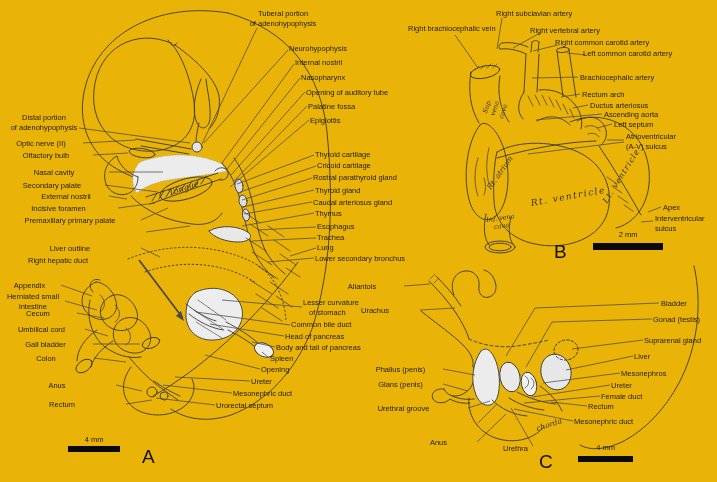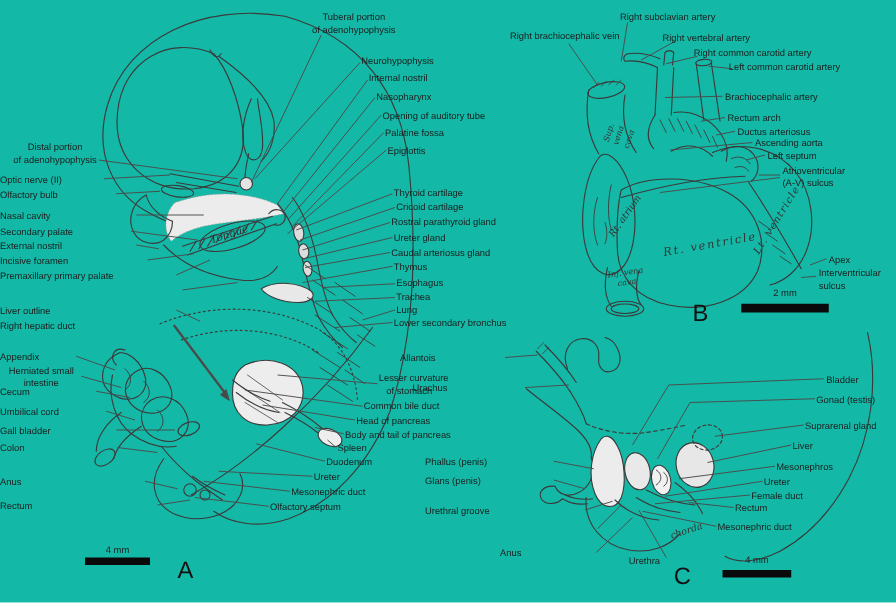--- a/index.html
+++ b/index.html
@@ -1,20 +1,20 @@
 <!DOCTYPE html>
 <html><head>
 <meta charset="utf-8">
 <style>
   html,body{margin:0;padding:0;background:#fff;}
-  .fig{position:relative;width:717px;height:482px;background:#14b8a6;overflow:hidden;
+  .fig{position:relative;width:717px;height:482px;background:#eab308;overflow:hidden;
        font-family:"Liberation Sans",sans-serif;}
   .fig svg{position:absolute;left:0;top:0;}
   .lbl{position:absolute;font-size:7.5px;line-height:1.3;color:#1d1d1d;white-space:nowrap;}
-  .lbl.r{text-align:left;}
+  .lbl.r{text-align:center;}
   .lbl.c{text-align:center;white-space:normal;}
   .ln{display:block;}
   .cur{font-family:"DejaVu Serif",serif;font-style:italic;color:#333;}
   .letter{position:absolute;font-size:19px;color:#111;font-family:"Liberation Sans",sans-serif;}
 </style>
 </head>
 <body>
 
 <div class="fig">
 
@@ -147,39 +147,39 @@
 </div>
 <div class="lbl" style="left:289px;top:44px">Neurohypophysis</div>
 <div class="lbl" style="left:295px;top:58px">Internal nostril</div>
 <div class="lbl" style="left:301px;top:73px">Nasopharynx</div>
 <div class="lbl" style="left:306px;top:88px">Opening of auditory tube</div>
 <div class="lbl" style="left:308px;top:102px">Palatine fossa</div>
 <div class="lbl" style="left:310px;top:116px">Epiglottis</div>
 <div class="lbl" style="left:315px;top:150px">Thyroid cartilage</div>
 <div class="lbl" style="left:317px;top:161px">Cricoid cartilage</div>
 <div class="lbl" style="left:313px;top:173px">Rostral parathyroid gland</div>
-<div class="lbl" style="left:315px;top:186px">Ureter gland</div>
+<div class="lbl" style="left:315px;top:186px">Thyroid gland</div>
 <div class="lbl" style="left:313px;top:198px">Caudal arteriosus gland</div>
 <div class="lbl" style="left:315px;top:209px">Thymus</div>
 <div class="lbl" style="left:317px;top:222px">Esophagus</div>
 <div class="lbl" style="left:317px;top:233px">Trachea</div>
 <div class="lbl" style="left:317px;top:243px">Lung</div>
 <div class="lbl" style="left:315px;top:254px">Lower secondary bronchus</div>
 <div class="lbl" style="left:303px;top:298px">
   <span class="ln">Lesser curvature</span>
   <span class="ln" style="padding-left:6px">of stomach</span>
 </div>
 <div class="lbl" style="left:291px;top:320px">Common bile duct</div>
 <div class="lbl" style="left:285px;top:332px">Head of pancreas</div>
 <div class="lbl" style="left:276px;top:343px">Body and tail of pancreas</div>
 <div class="lbl" style="left:270px;top:354px">Spleen</div>
-<div class="lbl" style="left:261px;top:365px">Duodenum</div>
+<div class="lbl" style="left:261px;top:365px">Opening</div>
 <div class="lbl" style="left:251px;top:377px">Ureter</div>
 <div class="lbl" style="left:233px;top:389px">Mesonephric duct</div>
-<div class="lbl" style="left:216px;top:401px">Olfactory septum</div>
+<div class="lbl" style="left:216px;top:401px">Urorectal septum</div>
 
 <div class="lbl c" style="left:8px;top:113px;width:72px">
   <span class="ln">Distal portion</span>
   <span class="ln">of adenohypophysis</span>
 </div>
 <div class="lbl r" style="left:0;top:139px;width:82px">Optic nerve (II)</div>
 <div class="lbl r" style="left:0;top:151px;width:92px">Olfactory bulb</div>
 <div class="lbl r" style="left:0;top:168px;width:108px">Nasal cavity</div>
 <div class="lbl r" style="left:0;top:181px;width:104px">Secondary palate</div>
 <div class="lbl r" style="left:0;top:192px;width:132px">External nostril</div>

